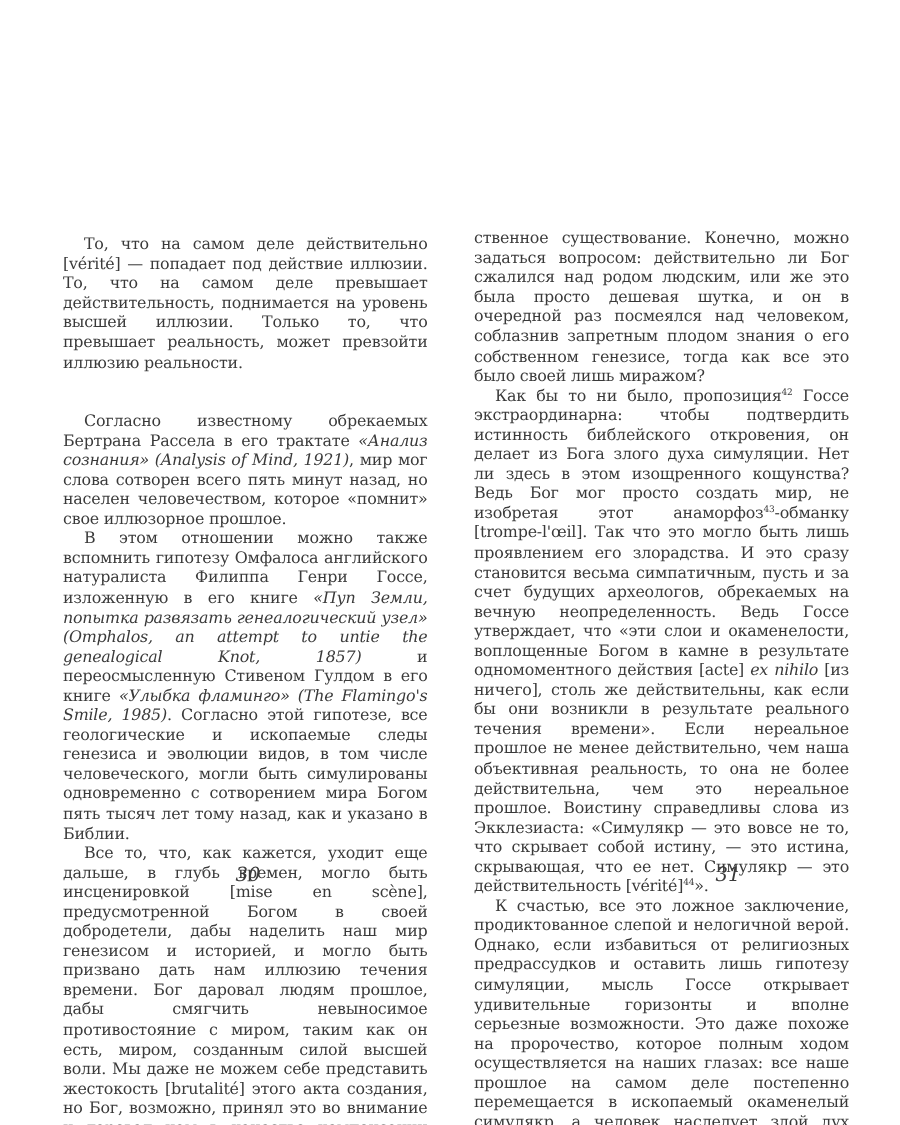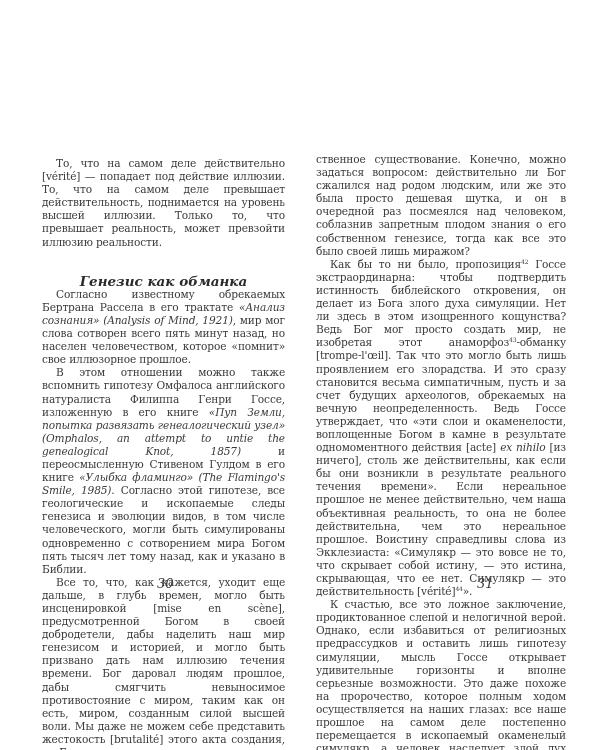--- a/index.html
+++ b/index.html
@@ -27,21 +27,20 @@
 </style>
 </head>
 <body>
 
 <div class="spread">
 
   <div class="page page-left">
     <div class="col">
       <p class="gap-after">То, что на самом деле действительно [vérité] — попадает под действие иллюзии. То, что на самом деле превышает действительность, поднимается на уровень высшей иллюзии. Только то, что превышает реальность, может превзойти иллюзию реальности.</p>
 
-      <p class="heading">Генезис как обманка</p>
 
       <p><span>Согласно известному обрекаемых Бертрана Рассела в его трактате </span><span class="it">«Анализ сознания» (Analysis of Mind, 1921)</span><span>, мир мог слова сотворен всего пять минут назад, но населен человечеством, которое «помнит» свое иллюзорное прошлое.</span></p>
 
       <p><span>В этом отношении можно также вспомнить гипотезу Омфалоса английского натуралиста Филиппа Генри Госсе, изложенную в его книге </span><span class="it">«Пуп Земли, попытка развязать генеалогический узел» (Omphalos, an attempt to untie the genealogical Knot, 1857)</span><span> и переосмысленную Стивеном Гулдом в его книге </span><span class="it">«Улыбка фламинго» (The Flamingo's Smile, 1985)</span><span>. Согласно этой гипотезе, все геологические и ископаемые следы генезиса и эволюции видов, в том числе человеческого, могли быть симулированы одновременно с сотворением мира Богом пять тысяч лет тому назад, как и указано в Библии.</span></p>
 
       <p>Все то, что, как кажется, уходит еще дальше, в глубь времен, могло быть инсценировкой [mise en scène], предусмотренной Богом в своей добродетели, дабы наделить наш мир генезисом и историей, и могло быть призвано дать нам иллюзию течения времени. Бог даровал людям прошлое, дабы смягчить невыносимое противостояние с миром, таким как он есть, миром, созданным силой высшей воли. Мы даже не можем себе представить жестокость [brutalité] этого акта создания, но Бог, возможно, принял это во внимание и даровал нам в качестве компенсации симулякр истории, дабы сделать более сносным для человека его соб-</p>
     </div>
     <div class="pagenum">30</div>
   </div>
 

